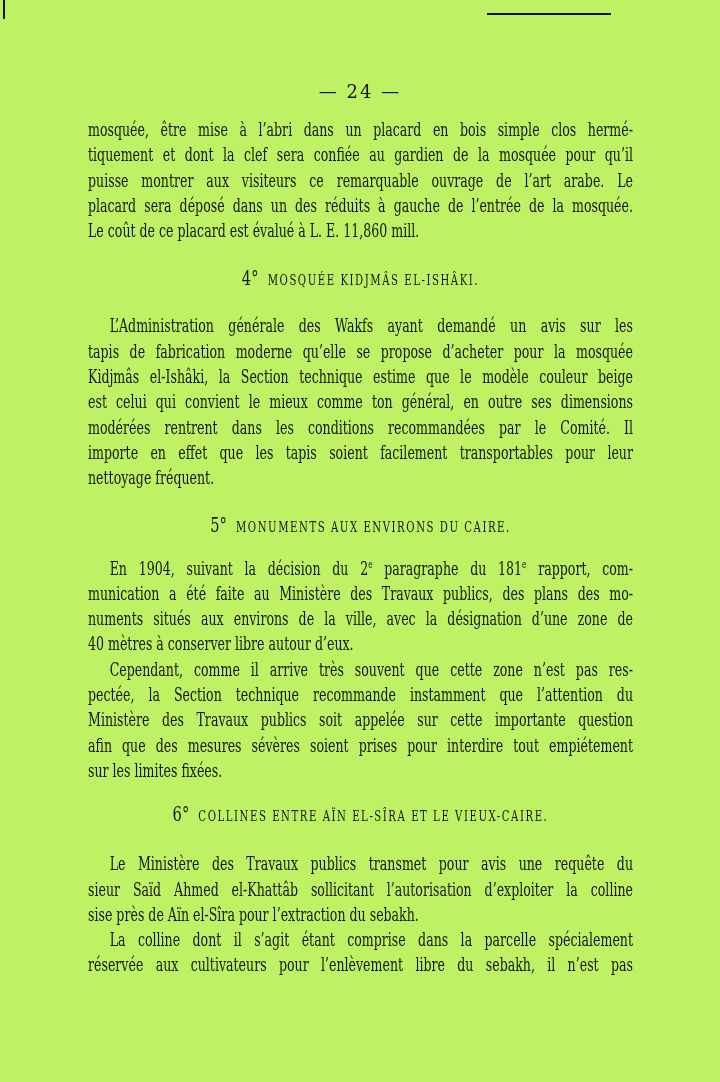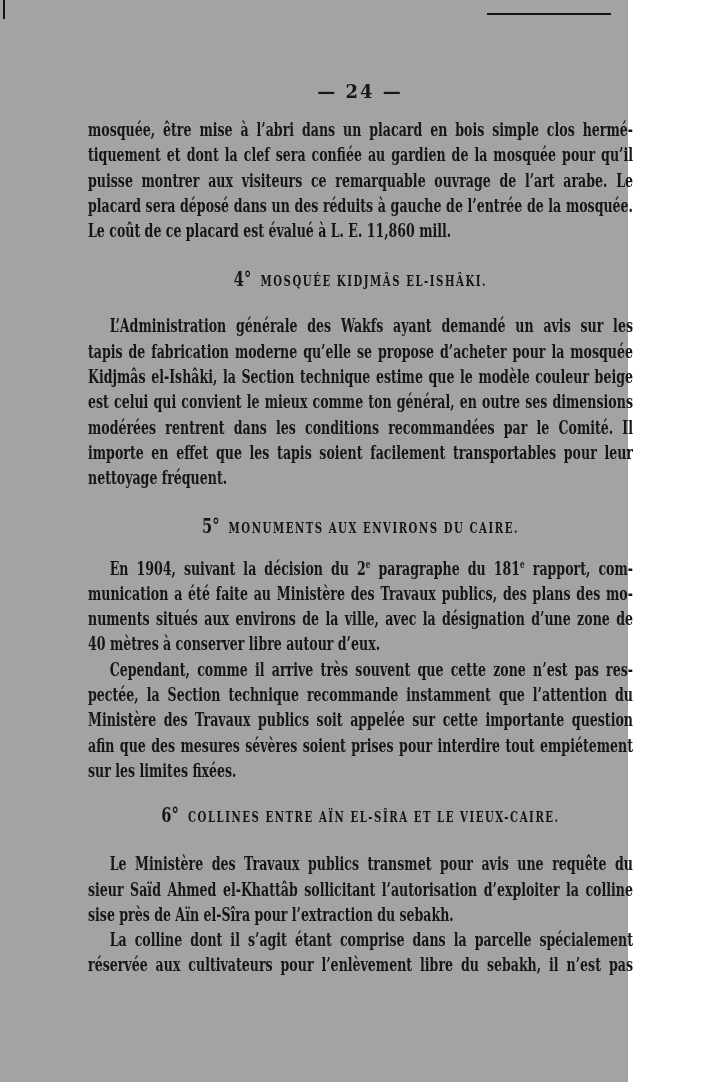--- a/index.html
+++ b/index.html
@@ -5,25 +5,25 @@
   html, body {
     margin: 0; padding: 0;
   }
   body {
     width: 720px; height: 1082px;
     background: #ffffff;
     overflow: hidden;
   }
   .page {
     position: relative;
-    width: 628px; height: 1082px;
-    background: #a3a3a3;
+    width: 720px; height: 1082px;
+    background: #bef264;
     color: #161616;
     font-family: "DejaVu Serif", serif;
-    font-weight: bold;
+    font-weight: normal;
   }
   
   .artifact-left {
     position: absolute; left: 3px; top: 0;
     width: 2px; height: 19px; background: #141414;
   }
   .artifact-topright {
     position: absolute; left: 487px; top: 13px;
     width: 124px; height: 2px; background: #141414;
   }

